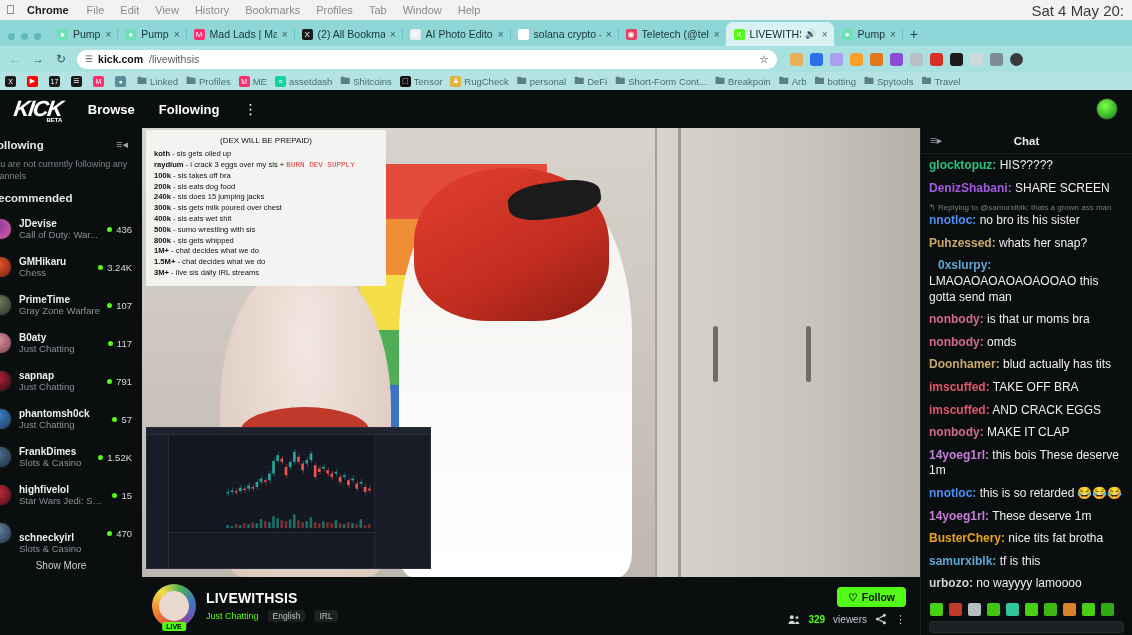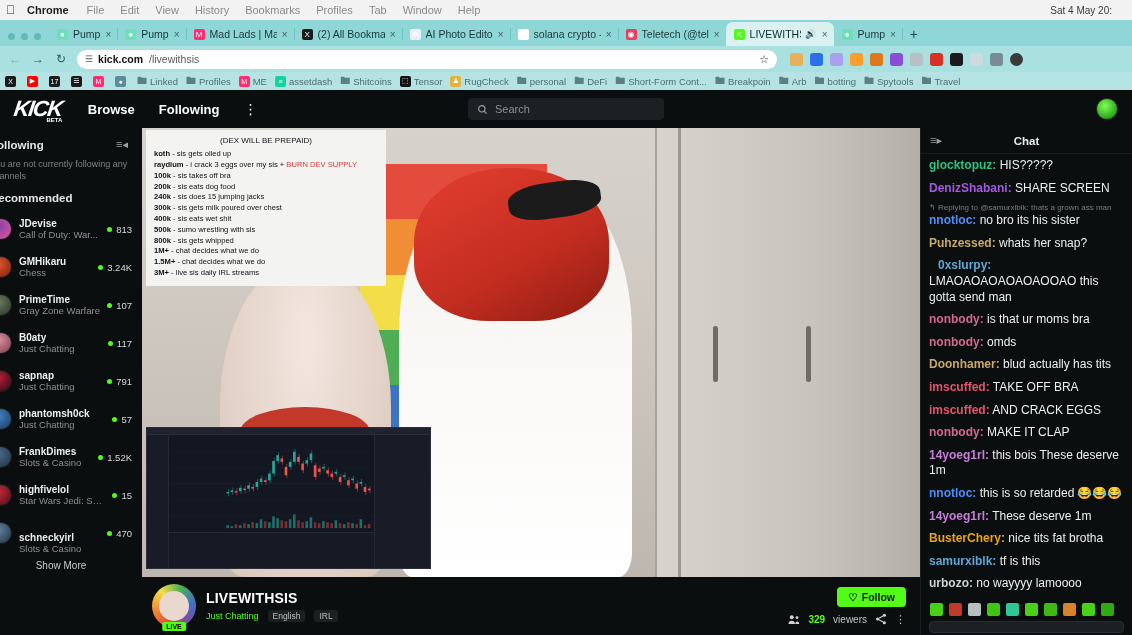--- a/index.html
+++ b/index.html
@@ -15,21 +15,21 @@
     height: 20px; width: 100%;
     background: #f2f2f2;
     display: flex; align-items: center;
     padding-left: 6px;
     font-size: 11px; color: #2a2a2a;
     position: relative; z-index: 40;
   }
   .apple-logo { font-size: 12px; margin-right: 12px; color:#222; line-height:1;}
   .mac-menubar .mi { margin-right: 16px; white-space: nowrap; color:#8a8a8a;}
   .mac-menubar .mi.strong { font-weight: bold; color:#1c1c1c; margin-right:18px;}
-  .mac-right { margin-left:auto; display:flex; align-items:center; gap:10px; padding-right:20px; color:#3a3a3a; font-size:10px;}
+  .mac-right { margin-left:auto; display:flex; align-items:center; gap:10px; padding-right:8px; color:#3a3a3a; font-size:15px;}
 
   
   .tabstrip {
     height: 26px; width: 100%;
     background: #8fd6d6;
     display: flex; align-items: flex-end;
     padding-left: 2px;
     position: relative;
   }
   .win-dots { display:flex; gap:6px; align-items:center; padding: 0 8px 6px 6px; }
@@ -164,21 +164,21 @@
   .head-band { position:absolute; left:47%; top:12%; width:12%; height:8%;
     background:#1b1b1b; border-radius: 40%; transform: rotate(-8deg);}
 
   .overlay-goals {
     position:absolute; left:4px; top:2px; width:240px;
     background:#f3f3f1; color:#111; padding: 5px 8px 7px 8px;
     font-size: 7.6px; line-height: 1.42; font-family:"Liberation Sans", sans-serif;
   }
   .overlay-goals .gtitle { text-align:center; font-size:8px; margin-bottom:3px;}
   .overlay-goals .g b { font-weight:bold; }
-  .overlay-goals .burn { color:#d83b3b; }
+  .overlay-goals .burn { color:#d83b3b;font-family:Liberation Mono, monospace; }
 
   .pip {
     position:absolute; left:4px; bottom:8px; width:285px; height:142px;
     background:#131722; border:1px solid #2a2e39; overflow:hidden;
   }
   .pip-top { height:7px; background:#1f2330; border-bottom:1px solid #2a2e39;}
   .pip-left { position:absolute; left:0; top:7px; width:22px; bottom:0; background:#191c27; border-right:1px solid #262a36;}
   .pip-right { position:absolute; right:0; top:7px; width:56px; bottom:0; background:#191c27; border-left:1px solid #262a36;}
   .pip-bottom { position:absolute; left:22px; right:56px; bottom:0; height:36px; background:#161a25; border-top:1px solid #262a36;}
   .pip-chart { position:absolute; left:22px; right:56px; top:7px; bottom:36px;}
@@ -425,27 +425,20 @@
   <div class="kick-header">
     <div class="kick-logo">
       <span>KICK</span>
       <span class="beta">BETA</span>
     </div>
     <div class="kick-nav">
       <a href="#">Browse</a>
       <a href="#">Following</a>
       <span class="kick-dots">⋮</span>
     </div>
-    <div class="search-wrap">
-      <svg width="11" height="11" viewBox="0 0 16 16">
-        <circle cx="7" cy="7" r="4.6" fill="none" stroke="#9aa0a3" stroke-width="1.7"></circle>
-        <line x1="10.4" y1="10.4" x2="14" y2="14" stroke="#9aa0a3" stroke-width="1.7"></line>
-      </svg>
-      <span>Search</span>
-    </div>
     <div class="avatar-top"></div>
   </div>
 
   <div class="kick-body">
 
     <div class="sidebar">
       <div class="sb-head">
         <span class="sb-title">Following</span>
         <span class="sb-collapse">≡◂</span>
       </div>
@@ -453,21 +446,21 @@
       <div class="sb-sec">Recommended</div>
       <div id="chan-host">
           <div class="chan">
             <span class="av" style="background:radial-gradient(circle at 40% 35%,#8b3fa8,#e05a9a)"></span>
             <span class="meta">
               <span class="nm" style="display: block;">JDevise</span>
               <span class="cat" style="display: block;">Call of Duty: War...</span>
             </span>
             <span class="cnt">
               <i></i>
-              <span>813</span>
+              <span>436</span>
             </span>
           </div>
           <div class="chan">
             <span class="av" style="background:radial-gradient(circle at 40% 35%,#e0562a,#7a1f10)"></span>
             <span class="meta">
               <span class="nm" style="display: block;">GMHikaru</span>
               <span class="cat" style="display: block;">Chess</span>
             </span>
             <span class="cnt">
               <i></i>

